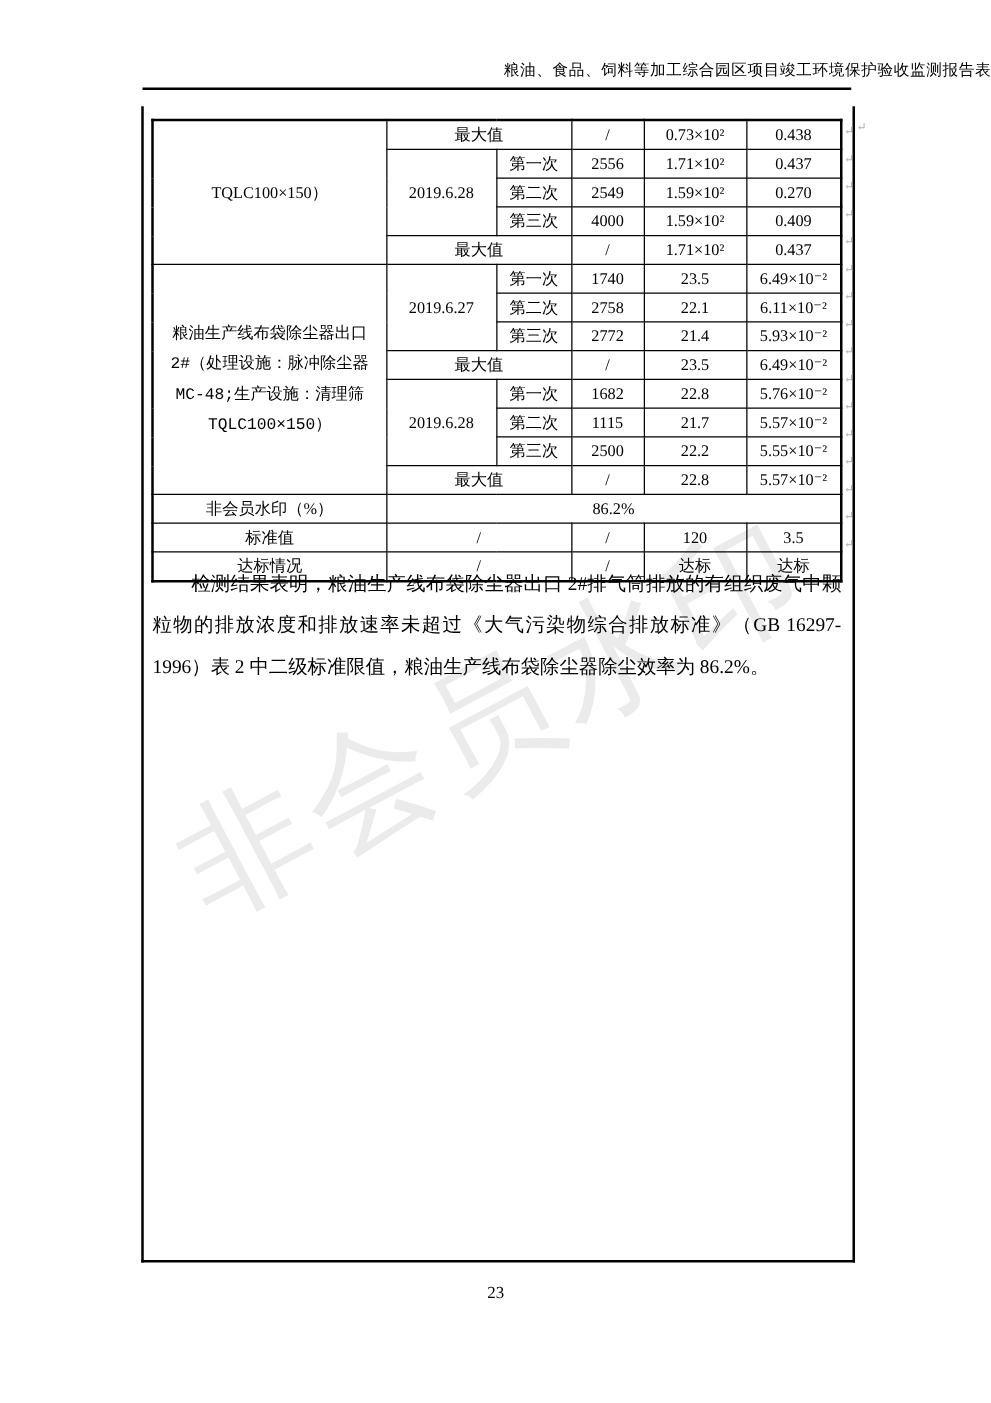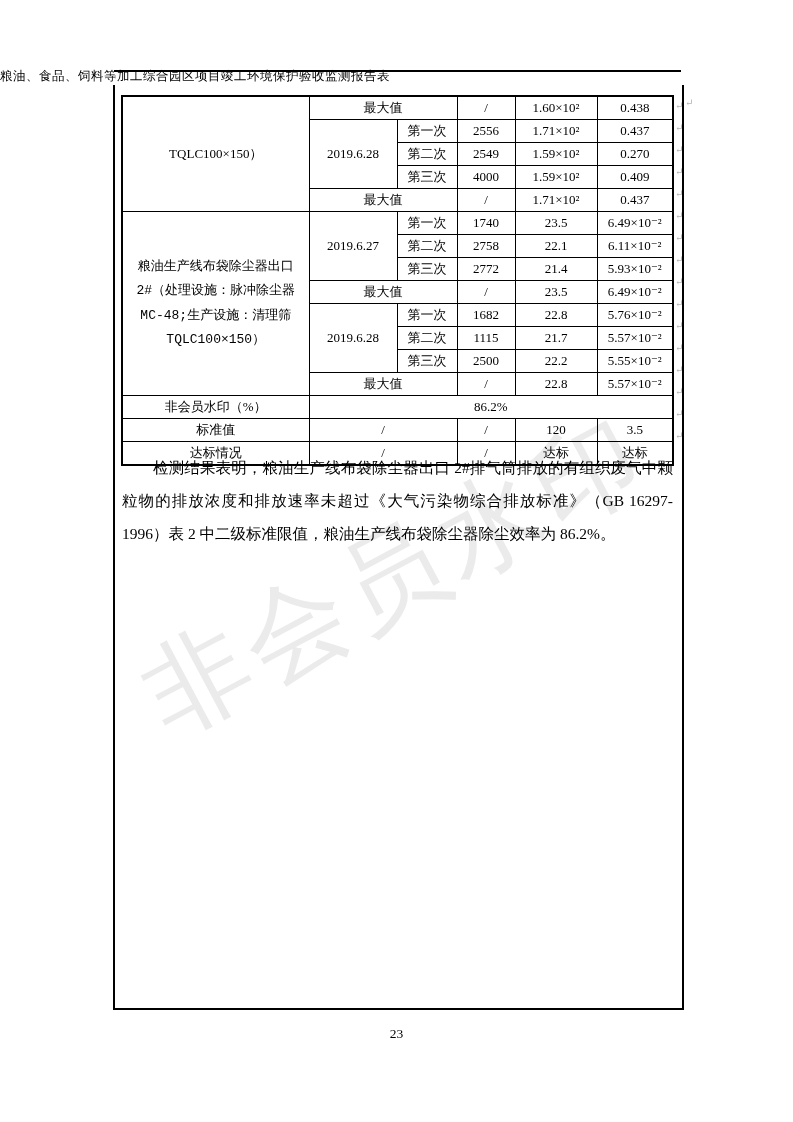--- a/index.html
+++ b/index.html
@@ -7,22 +7,22 @@
     position:relative;width:793px;height:1122px;background:#fff;overflow:hidden;
     font-family:"Liberation Serif","DejaVu Serif",serif;color:#000;
   }
   .watermark{
     position:absolute;left:118px;top:498px;width:584px;height:140px;
     font-size:104px;line-height:140px;color:#ebebeb;letter-spacing:6px;
     transform:rotate(-28deg);transform-origin:center center;
     white-space:nowrap;z-index:0;user-select:none;
   }
   .header-title{
-    position:absolute;top:48px;left:0;width:100%;text-align:left;
-    font-size:12.5px;letter-spacing:0.5px;z-index:2;margin-top:20px;
+    position:absolute;top:48px;left:0;width:100%;text-align:right;
+    font-size:12.5px;letter-spacing:0.5px;z-index:2;
   }
   .header-rule{
     position:absolute;left:114px;top:70px;width:567px;height:2px;background:#000;z-index:2;
   }
   .page-frame{
     position:absolute;left:113px;top:85px;width:567px;height:923px;
     border-left:2px solid #000;border-right:2px solid #000;border-bottom:2px solid #000;
     z-index:1;
   }
   table.data-table{
@@ -74,21 +74,21 @@
         <col style="width:60px">
       <col style="width:58px">
         <col style="width:82px">
         <col style="width:76px">
     </colgroup>
     <tbody>
       <tr>
         <td class="lbl" rowspan="5">TQLC100×150）</td>
         <td colspan="2">最大值</td>
         <td>/</td>
-        <td>1.60×10²</td>
+        <td>0.73×10²</td>
         <td>0.438</td>
       </tr>
       <tr>
         <td rowspan="3">2019.6.28</td>
         <td>第一次</td>
         <td>2556</td>
         <td>1.71×10²</td>
         <td>0.437</td>
       </tr>
       <tr>

